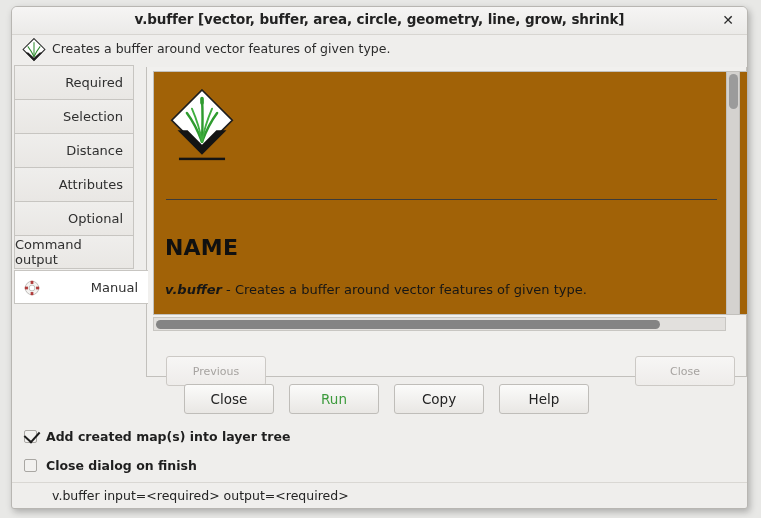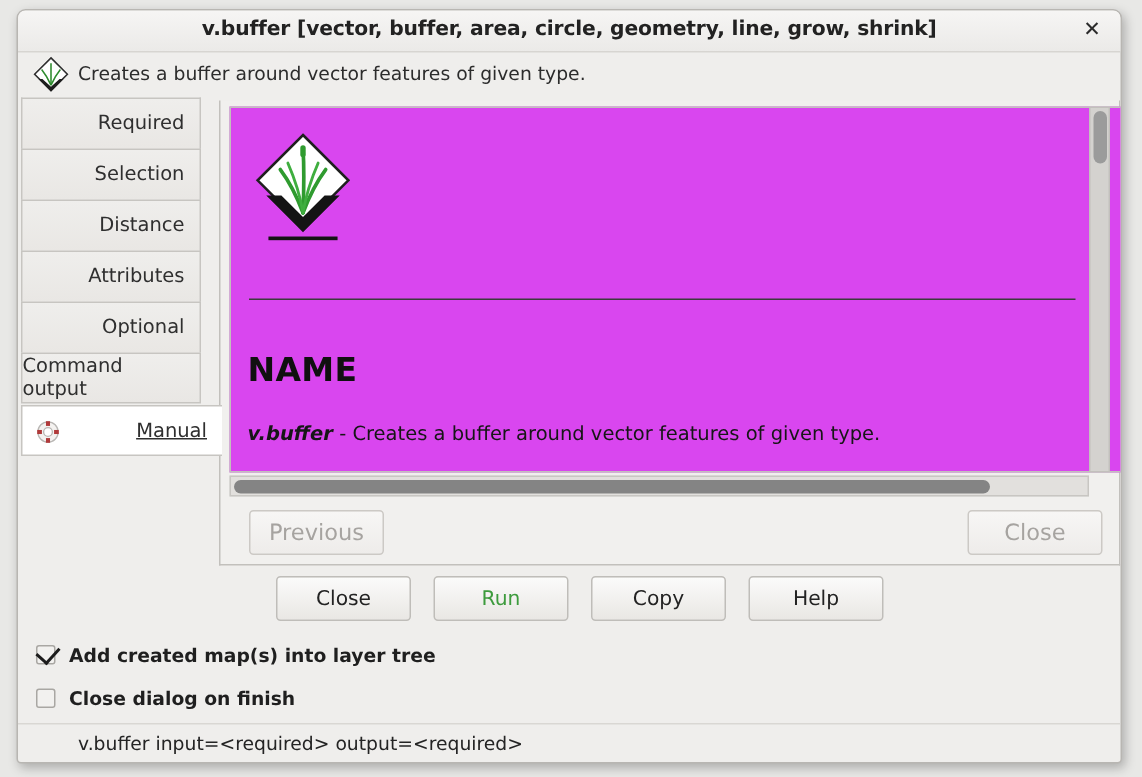--- a/index.html
+++ b/index.html
@@ -104,21 +104,20 @@
     cursor: pointer;
   }
   .tab.last-unsel { border-bottom: 1px solid #c7c5c1; align-items: center; }
   .tab.selected {
     background: #ffffff;
     width: 134px;
     border: 1px solid #c7c5c1;
     border-right: none;
     justify-content: flex-end;
     z-index: 5;
-    text-decoration: underline;
   }
   .tab .tab-icon {
     position: absolute;
     left: 8px;
     top: 8px;
     width: 18px; height: 18px;
   }
 
   
   #content-panel {
@@ -132,21 +131,21 @@
     border-top: none;
     box-sizing: border-box;
   }
 
   #doc-area {
     position: absolute;
     left: 6px;
     top: 4px;
     width: 599px;
     height: 244px;
-    background: #d946ef;
+    background: #a16207;
     border: 1px solid #c2c0bc;
     box-sizing: border-box;
     overflow: hidden;
   }
 
   #grass-logo { position: absolute; left: 12px; top: 13px; width: 72px; height: 82px; }
 
   #doc-hr {
     position: absolute;
     left: 12px;
@@ -214,28 +213,28 @@
     left: 2px; top: 2px;
     width: 504px;
     height: 9px;
     background: #848484;
     border-radius: 5px;
   }
 
   
   .navbtn {
     position: absolute;
-    top: 273px;
-    width: 90px;
+    top: 289px;
+    width: 100px;
     height: 30px;
     background: linear-gradient(to bottom, #f7f6f5 0%, #eeecea 100%);
     border: 1px solid #ccc9c5;
     border-radius: 3px;
     box-sizing: border-box;
-    font-size: 15px;
+    font-size: 11px;
     color: #a6a3a0;
     display: flex;
     align-items: center;
     justify-content: center;
     cursor: default;
   }
   #prev-btn { left: 19px; }
   #next-btn { right: 11px; }
 
   

